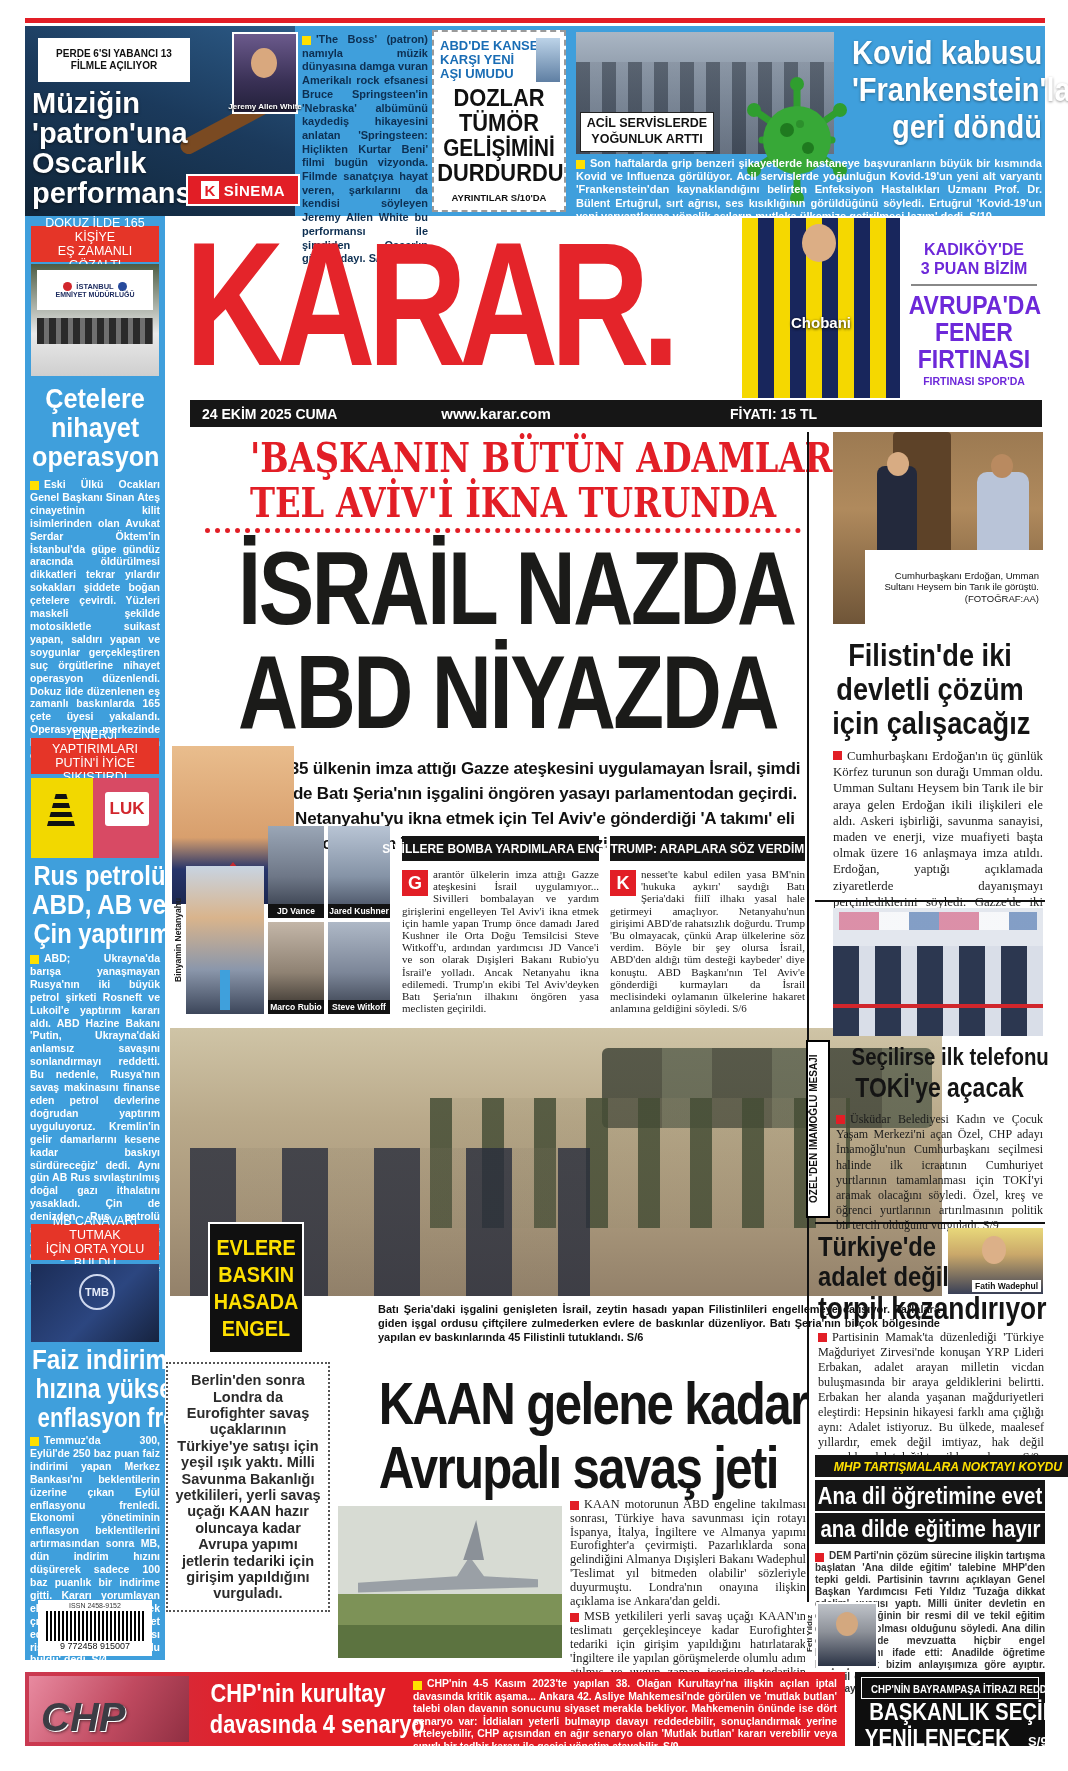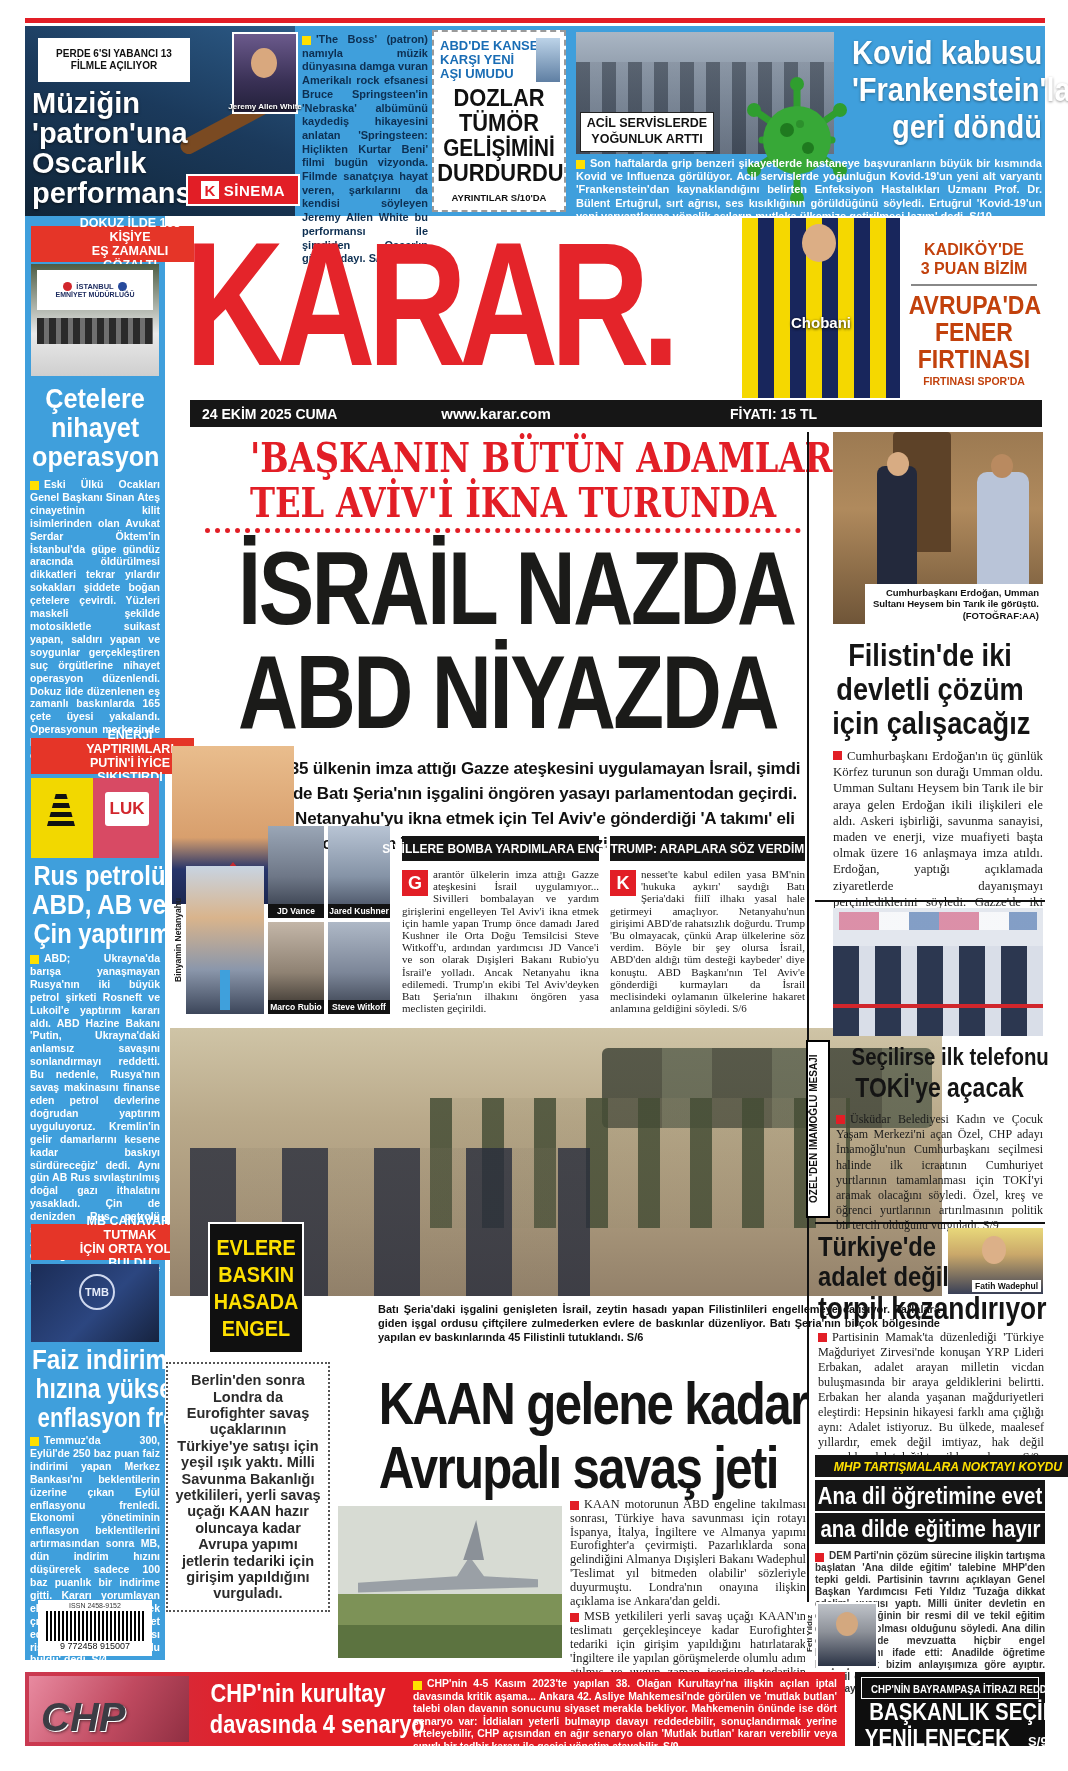--- a/index.html
+++ b/index.html
@@ -3,22 +3,22 @@
 <meta charset="utf-8">
 <style>
   html,body{margin:0;padding:0;background:#ffffff;}
   #page{position:relative;width:1068px;height:1771px;background:#ffffff;overflow:hidden;
         font-family:"Liberation Sans",sans-serif;}
   .abs{position:absolute;}
   .line{white-space:nowrap;font-weight:bold;}
   .vert{writing-mode:vertical-rl;transform:rotate(180deg);}
   .serif{font-family:"Liberation Serif",serif;color:#1c1c1c;text-align:justify;margin:0;}
   .wbody{color:#fff;font-weight:bold;text-align:justify;}
-  .kickbox{background:#e53528;color:#fff;font-weight:bold;text-align:center;
-           display:flex;align-items:center;justify-content:center;line-height:1.12;padding-left:35px;}
+  .kickbox{background:#e53528;color:#fff;font-weight:normal;text-align:center;
+           display:flex;align-items:center;justify-content:center;line-height:1.12;}
   .blackbar{background:#151515;color:#fff;font-weight:bold;text-align:center;
             display:flex;align-items:center;justify-content:center;}
   .dropcap{float:left;width:26px;height:26px;background:#e21e26;color:#fff;font-weight:bold;
            font-size:18px;display:flex;align-items:center;justify-content:center;margin:2px 5px 0 0;}
   .sqbullet{float:left;width:9px;height:9px;margin:3px 5px 0 0;}
   .ybul{background:#ffe000;} .rbul{background:#e21e26;}
   .plabel{position:absolute;left:0;right:0;bottom:0;background:#121212;color:#fff;
           font-weight:bold;font-size:8.5px;text-align:center;line-height:14px;height:14px;white-space:nowrap;overflow:hidden;}
   .ph{position:absolute;}
   .rule{position:absolute;background:#111;}
@@ -112,21 +112,21 @@
     <span class="sqbullet ybul"></span>
     <p class="wbody" style="margin:0;font-size:11px;line-height:13.2px;">Son haftalarda grip benzeri şikayetlerde hastaneye başvuranların büyük bir kısmında Kovid ve Influenza görülüyor. Acil servislerde yoğunluğun Kovid-19'un yeni alt varyantı 'Frankenstein'dan kaynaklandığını belirten Enfeksiyon Hastalıkları Uzmanı Prof. Dr. Bülent Ertuğrul, sırt ağrısı, ses kısıklığının görüldüğünü söyledi. Ertuğrul 'Kovid-19'un yeni varyantlarına yönelik aşıların mutlaka ülkemize getirilmesi lazım' dedi. S/10</p>
   </div>
 
   <div class="abs" style="left:185px;top:218px;width:700px;color:#e4242a;font-weight:bold;font-size:176px;line-height:172px;letter-spacing:-10px;transform:scaleX(.78);transform-origin:0 0;white-space:nowrap;">KARAR.</div>
 
   <div class="ph" style="left:742px;top:218px;width:158px;height:180px;background:repeating-linear-gradient(90deg,#f5d800 0 16px,#18265c 16px 32px);">
     <div class="abs" style="left:60px;top:6px;width:34px;height:38px;border-radius:50%;background:#dcae85;"></div>
     <div class="abs" style="left:0;right:0;top:96px;text-align:center;color:#fff;font-weight:bold;font-size:15px;text-shadow:0 1px 3px #000;">Chobani</div>
   </div>
-  <div class="abs" style="left:903px;top:240px;width:142px;text-align:center;color:#c2410c;">
+  <div class="abs" style="left:903px;top:240px;width:142px;text-align:center;color:#6d28d9;">
     <div class="line" style="font-size:16px;line-height:19px;">KADIKÖY'DE</div>
     <div class="line" style="font-size:16px;line-height:19px;">3 PUAN BİZİM</div>
     <div style="height:2px;background:#888;margin:6px 8px;"></div>
     <div class="line" style="font-size:25px;line-height:27px;transform:scaleX(.92);">AVRUPA'DA</div>
     <div class="line" style="font-size:25px;line-height:27px;transform:scaleX(.92);">FENER</div>
     <div class="line" style="font-size:25px;line-height:27px;transform:scaleX(.92);">FIRTINASI</div>
     <div class="line" style="font-size:10.5px;line-height:16px;">FIRTINASI SPOR'DA</div>
   </div>
 
   <div class="abs" style="left:190px;top:400px;width:852px;height:27px;background:#161616;color:#fff;font-weight:bold;">
@@ -279,21 +279,21 @@
   </div>
 
   <div class="rule" style="left:807px;top:432px;width:2px;height:1228px;"></div>
 
   <div class="ph" style="left:833px;top:432px;width:210px;height:192px;background:linear-gradient(180deg,#9c7a52 0%,#b08a5d 40%,#8a6b47 75%,#6f5538 100%);">
     <div class="abs" style="left:60px;top:0;width:58px;height:120px;background:#5d4228;border-radius:4px 4px 0 0;"></div>
     <div class="abs" style="left:44px;top:34px;width:40px;height:150px;background:#23293c;border-radius:8px 8px 0 0;"></div>
     <div class="abs" style="left:54px;top:20px;width:22px;height:24px;border-radius:50%;background:#d8ac83;"></div>
     <div class="abs" style="left:144px;top:40px;width:52px;height:150px;background:#b9c4d8;border-radius:10px 10px 0 0;"></div>
     <div class="abs" style="left:158px;top:22px;width:22px;height:24px;border-radius:50%;background:#b98a60;"></div>
-    <div class="abs" style="right:0;bottom:0;width:170px;background:#fff;color:#111;font-weight:bold;font-size:9.5px;line-height:11.5px;text-align:right;padding:3px 4px;">Cumhurbaşkanı Erdoğan, Umman Sultanı Heysem bin Tarık ile görüştü. (FOTOĞRAF:AA)</div>
+    <div class="abs" style="right:0;bottom:0;width:170px;background:#fff;color:#111;font-weight:normal;font-size:9.5px;line-height:11.5px;text-align:right;padding:20px 4px;">Cumhurbaşkanı Erdoğan, Umman Sultanı Heysem bin Tarık ile görüştü. (FOTOĞRAF:AA)</div>
   </div>
   <div class="abs" style="left:815px;top:638px;width:230px;text-align:center;color:#141414;">
     <div class="line" style="font-size:32px;line-height:34px;transform:scaleX(.85);">Filistin'de iki</div>
     <div class="line" style="font-size:32px;line-height:34px;transform:scaleX(.85);">devletli çözüm</div>
     <div class="line" style="font-size:32px;line-height:34px;transform:scaleX(.85);">için çalışacağız</div>
   </div>
   <div class="abs" style="left:833px;top:748px;width:210px;">
     <span class="sqbullet rbul"></span>
     <p class="serif" style="font-size:12.8px;line-height:16.2px;">Cumhurbaşkanı Erdoğan'ın üç günlük Körfez turunun son durağı Umman oldu. Umman Sultanı Heysem bin Tarık ile bir araya gelen Erdoğan ikili ilişkileri ele aldı. Askeri işbirliği, savunma sanayisi, maden ve enerji, vize muafiyeti başta olmak üzere 16 anlaşmaya imza atıldı. Erdoğan, yaptığı açıklamada ziyaretlerde dayanışmayı perçinlediklerini söyledi. Gazze'de iki devletli çözüm için birlikte çalışılacağını ifade etti. S/9</p>
   </div>

